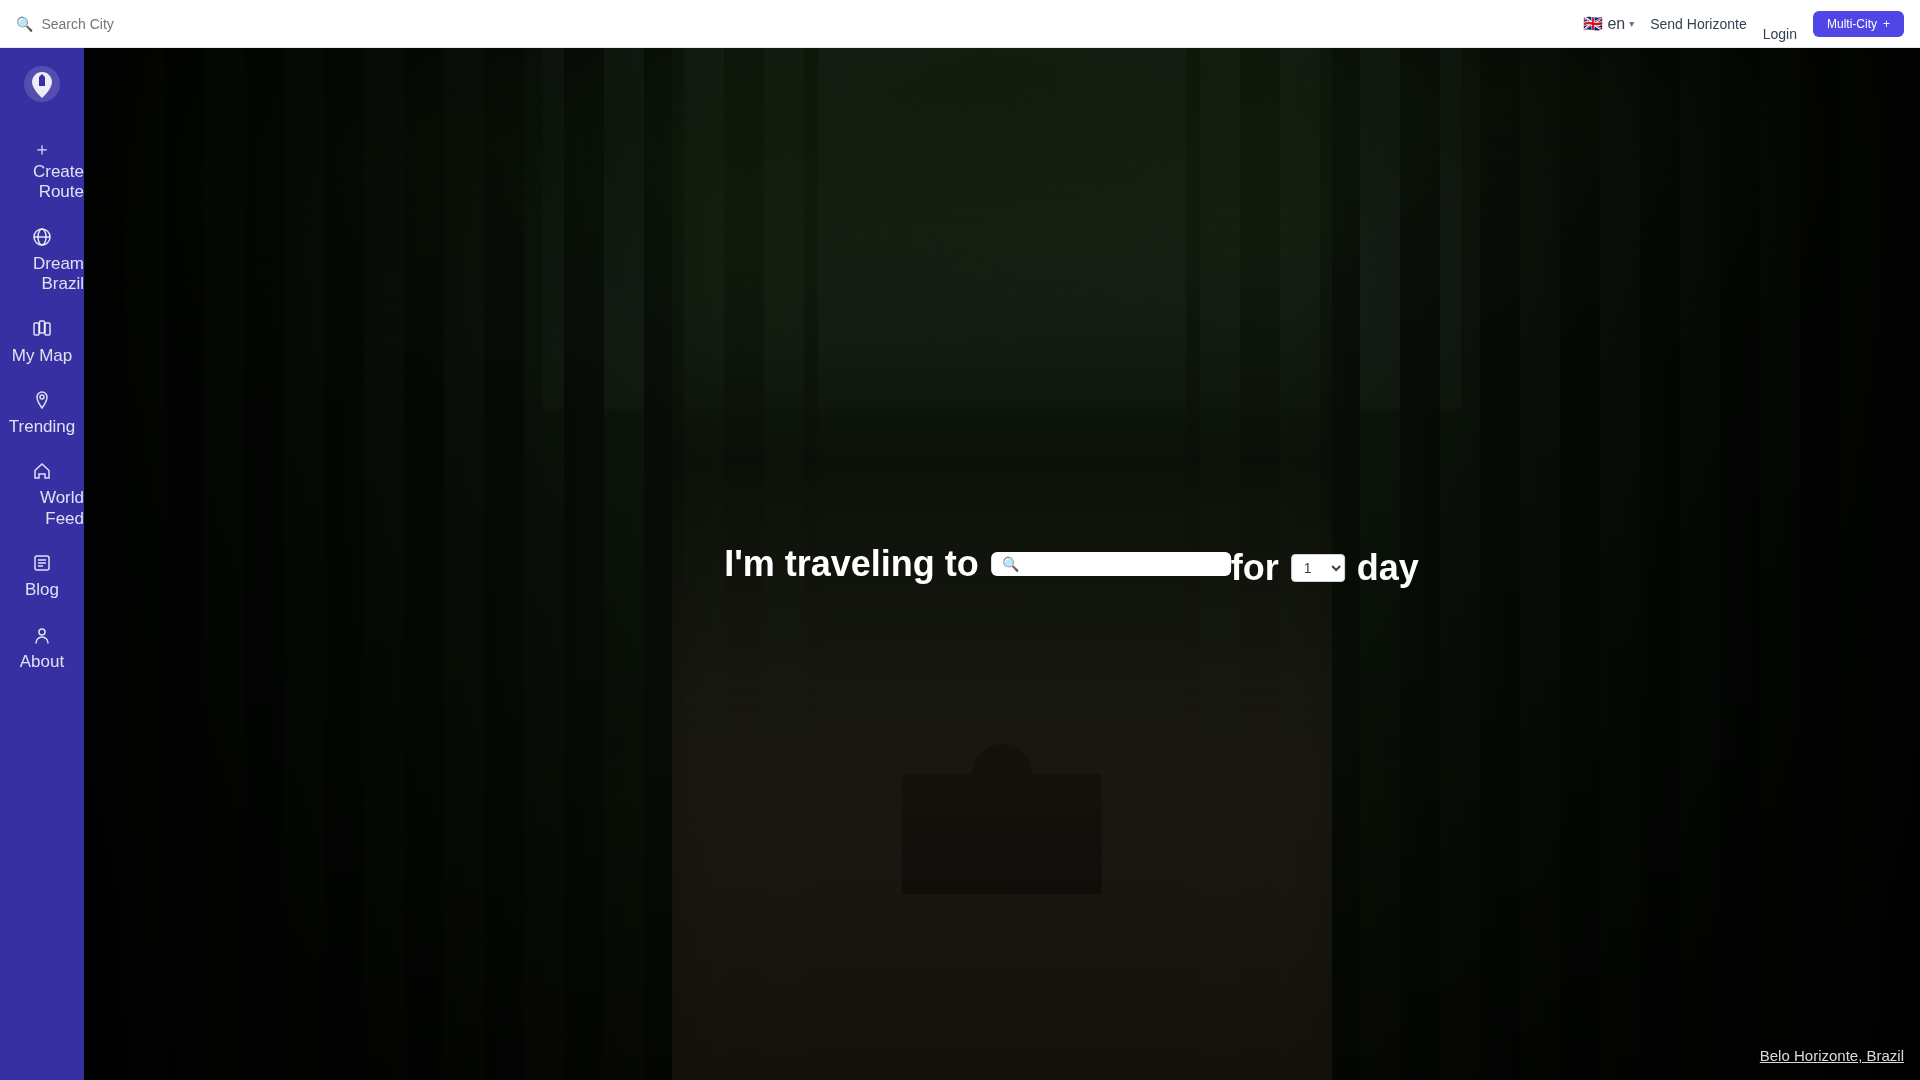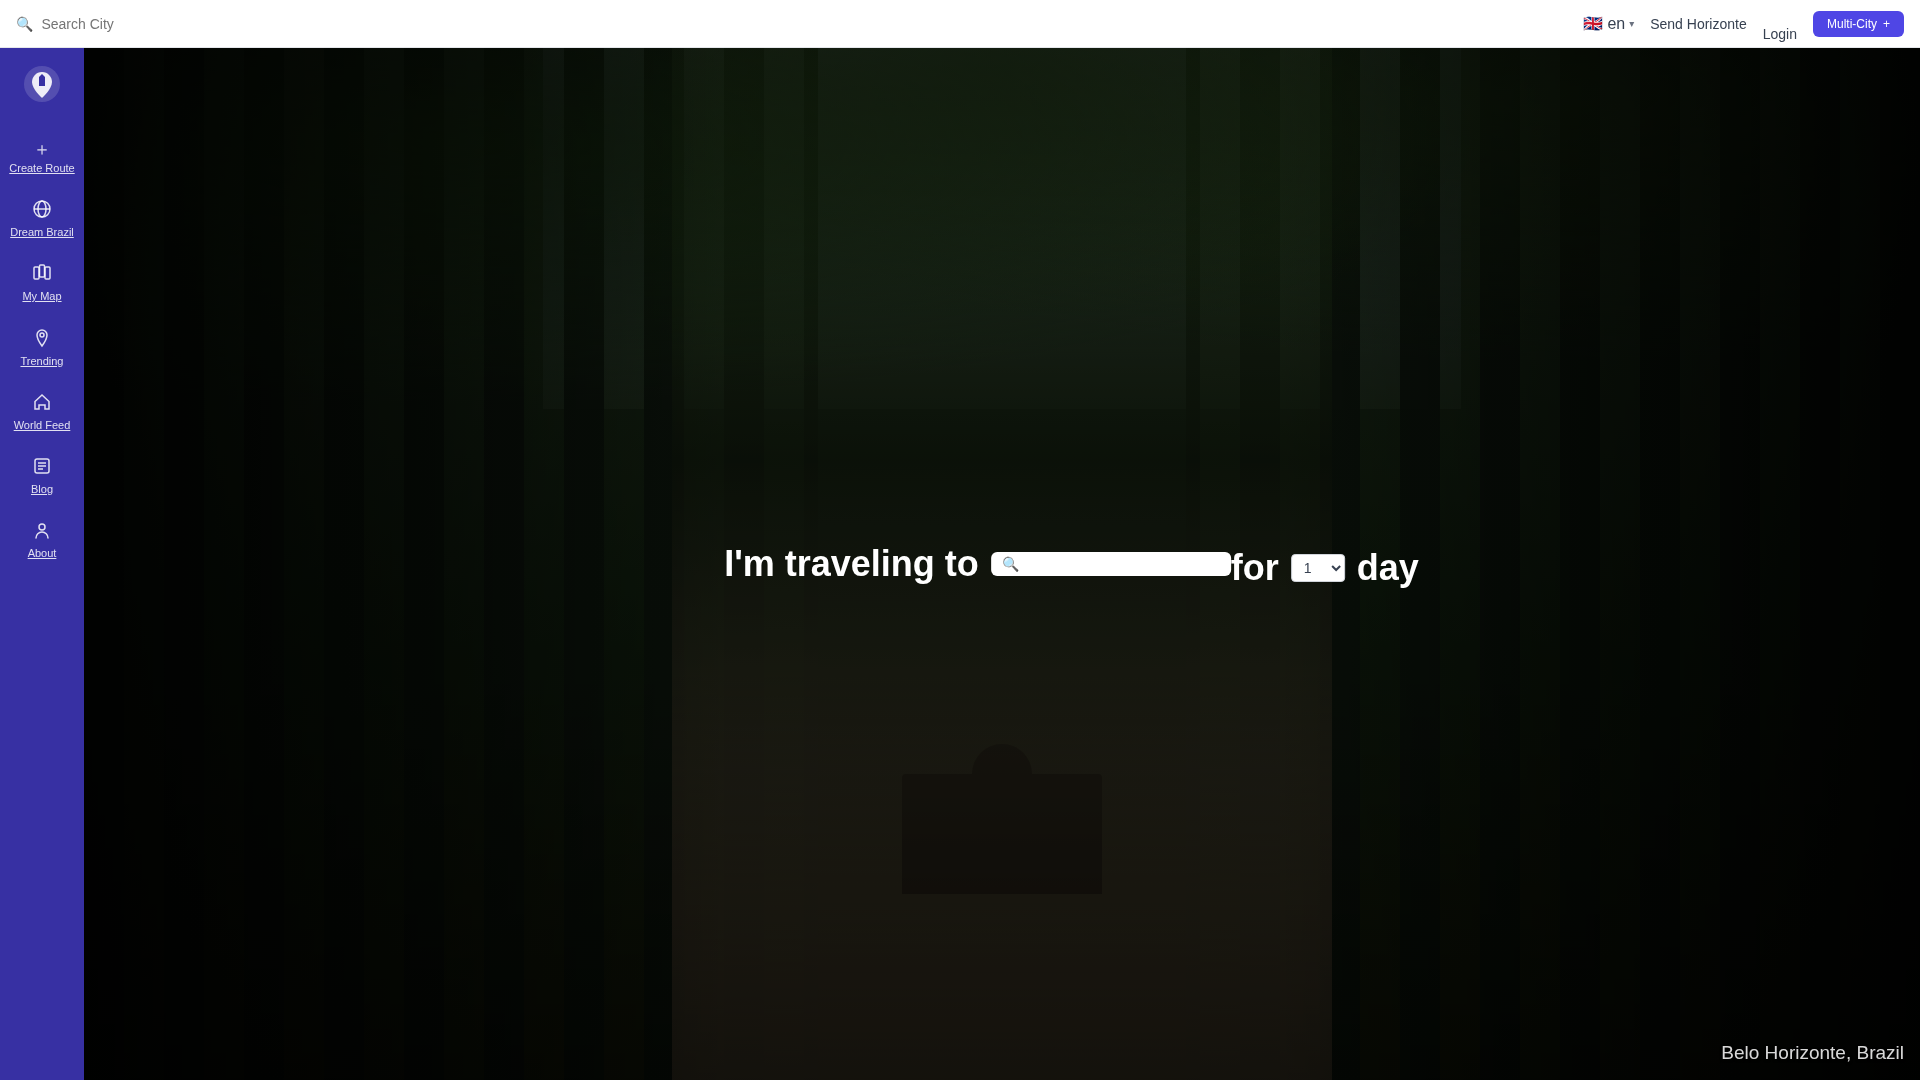--- a/index.html
+++ b/index.html
@@ -117,25 +117,24 @@
       color: rgba(255,255,255,0.8);
       cursor: pointer;
       gap: 4px;
       text-decoration: none;
     }
     .sidebar-item-icon {
       font-size: 18px;
       line-height: 1;
     }
     .sidebar-item-label {
-      font-size: 11px;
-      text-align: center;
+      font-size: 17px;
+      text-align: right;
       color: rgba(255,255,255,0.85);
       line-height: 1.2;
-      text-decoration: underline;
     }
 
     
     .content-area {
       flex: 1;
       position: relative;
       overflow: hidden;
     }
 
     
@@ -299,22 +298,23 @@
       cursor: pointer;
       color: #374151;
     }
 
     
     .location-badge {
       position: absolute;
       bottom: 16px;
       right: 16px;
       color: rgba(255,255,255,0.85);
-      font-size: 19px;
+      font-size: 15px;
       text-shadow: 0 1px 3px rgba(0,0,0,0.5);
+      text-decoration: underline;
     }
   </style>
 </head>
 <body>
 
 <div class="header">
   <div class="search-wrapper">
     <span class="search-icon-header">🔍</span>
     <input class="search-input-header" type="text" placeholder="Search City" style="">
   </div>

